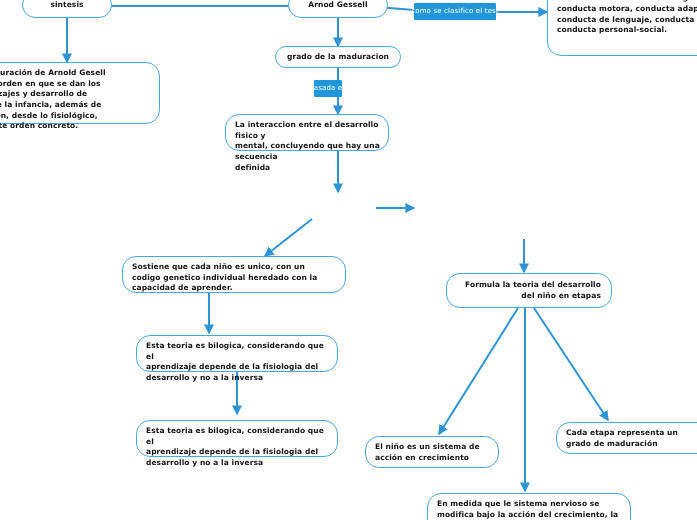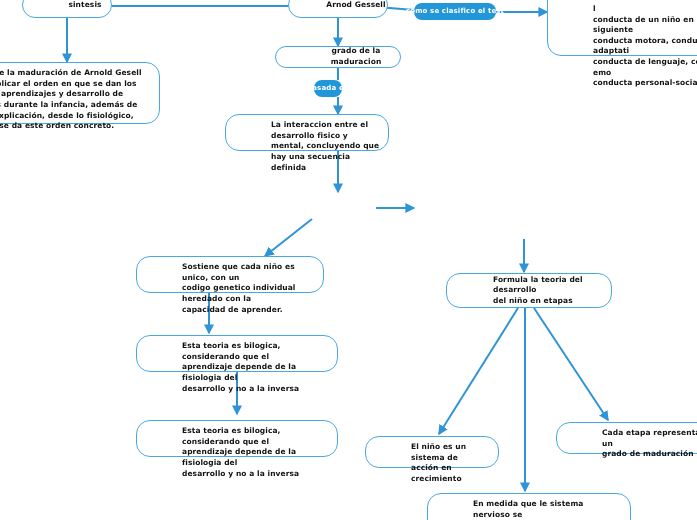--- a/index.html
+++ b/index.html
@@ -48,29 +48,28 @@
     text-align: center;
   }
   .node.para {
     padding: 5px 8px 5px 9px;
     align-items: flex-start;
   }
   .node .txt {
     display: block;
     width: 100%;
     white-space: pre-line;
-    margin-left: 36px;
   }
   .label {
     position: absolute;
     box-sizing: border-box;
     background: #2196d8;
-    border-radius: 8px;
+    border-radius: 1px;
     color: #ffffff;
-    font-weight: bold;
+    font-weight: normal;
     font-size: 7px;
     line-height: 1;
     display: flex;
     align-items: center;
     justify-content: center;
     padding: 4px 7px;
     letter-spacing: 0.02em;
     z-index: 4;
     white-space: nowrap;
   }
@@ -159,39 +158,39 @@
   </div>
 
   <div class="node para" style="left:225px; top:114px; width:164px; height:37px;">
     <span class="txt">La interaccion entre el desarrollo fisico y
 mental, concluyendo que hay una secuencia
 definida</span>
   </div>
 
 
 
-  <div class="node para" style="left:136px; top:256px; width:188px; height:37px;">
+  <div class="node para" style="left:122px; top:256px; width:224px; height:37px;">
     <span class="txt">Sostiene que cada niño es unico, con un
 codigo genetico individual heredado con la
 capacidad de aprender.</span>
   </div>
 
   <div class="node para" style="left:136px; top:335px; width:202px; height:37px;">
     <span class="txt">Esta teoria es bilogica, considerando que el
 aprendizaje depende de la fisiologia del
 desarrollo y no a la inversa</span>
   </div>
 
   <div class="node para" style="left:136px; top:420px; width:202px; height:37px;">
     <span class="txt">Esta teoria es bilogica, considerando que el
 aprendizaje depende de la fisiologia del
 desarrollo y no a la inversa</span>
   </div>
 
-  <div class="node center" style="left:446px; top:273px; width:166px; height:35px; text-align:left; justify-content:center; padding:0 10px;">
+  <div class="node center" style="left:446px; top:273px; width:166px; height:35px; text-align:right; justify-content:center; padding:0 10px;">
     <span class="txt">Formula la teoria del desarrollo
 del niño en etapas</span>
   </div>
 
   <div class="node para" style="left:365px; top:436px; width:134px; height:32px;">
     <span class="txt">El niño es un sistema de
 acción en crecimiento</span>
   </div>
 
   <div class="node para" style="left:556px; top:422px; width:156px; height:32px;">

